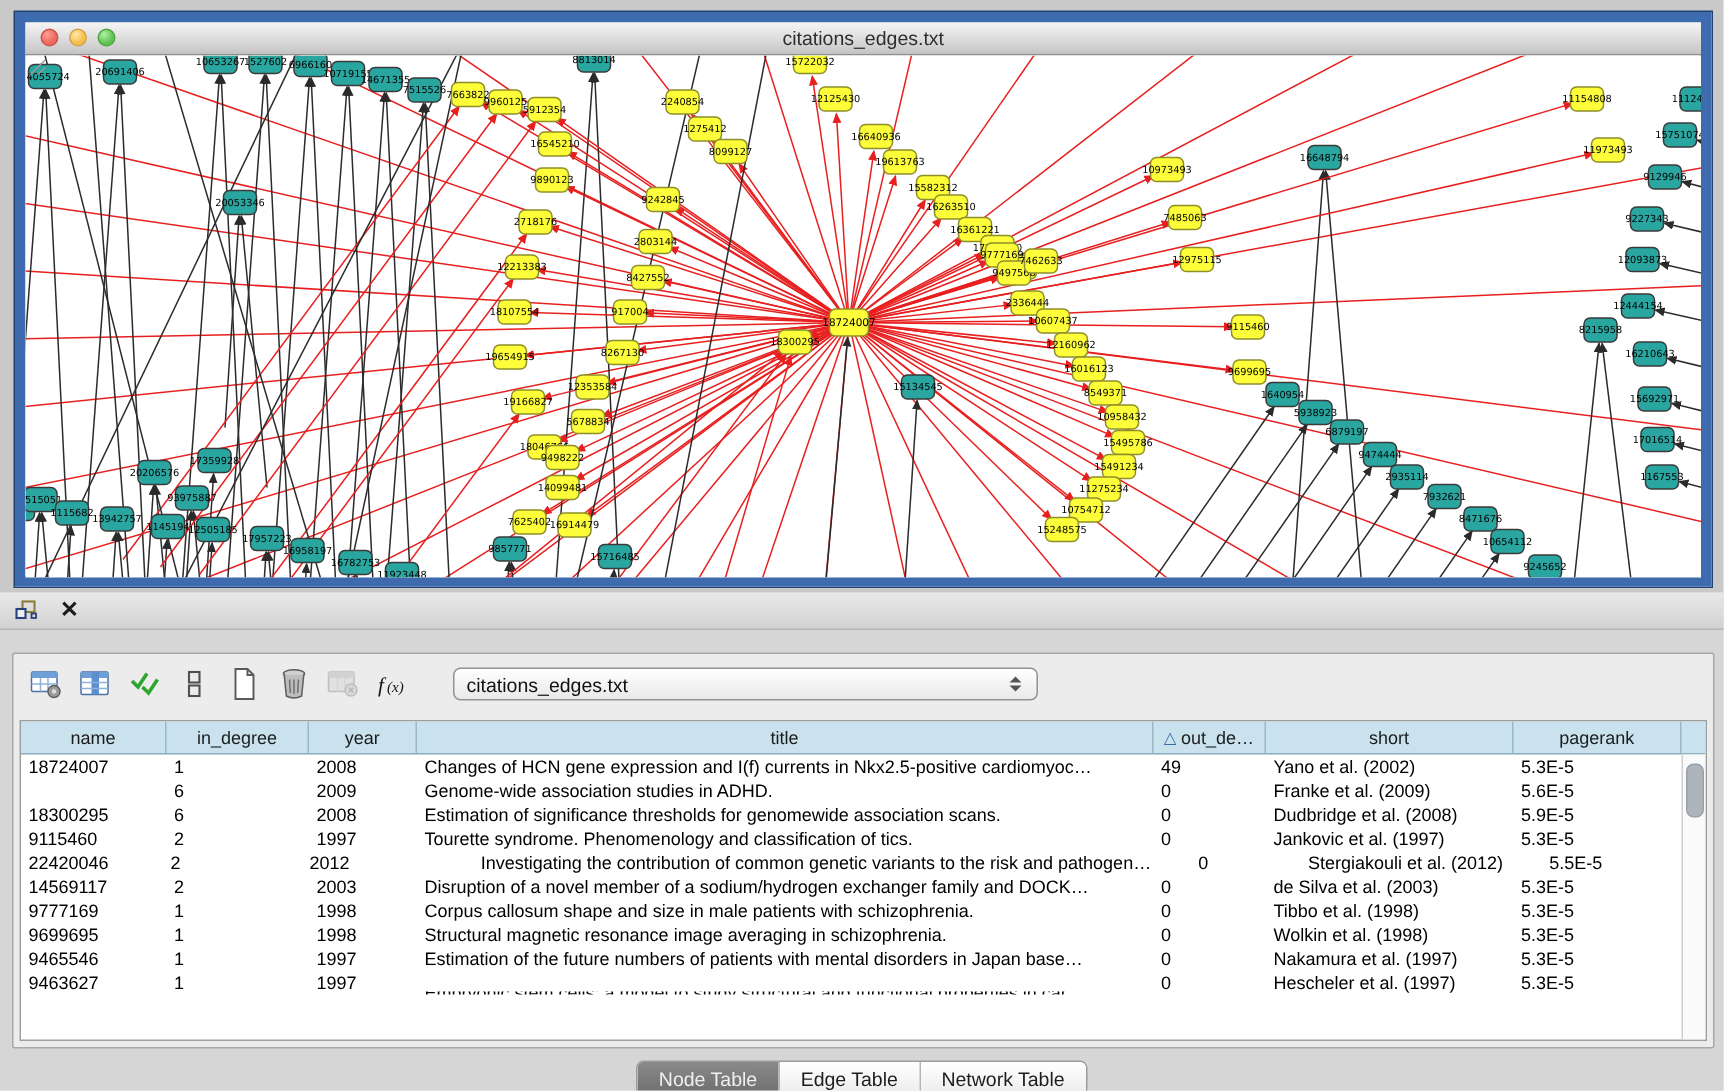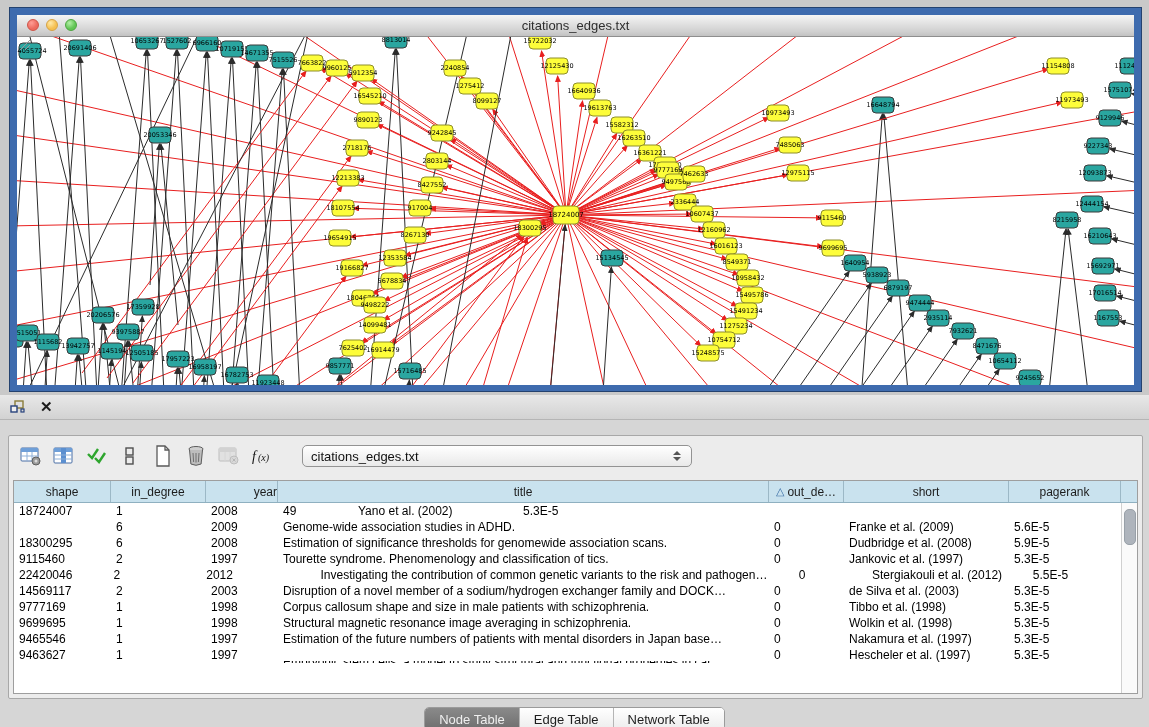--- a/index.html
+++ b/index.html
@@ -787,26 +787,26 @@
     <div class="dropdown" id="ddholder" style="position:absolute;left:279px;top:9px;">
       <span class="dv">citations_edges.txt</span>
       <span class="dd-arrows">
           <i class="up"></i>
           <i class="dn"></i>
         </span>
     </div>
     <div class="tp-table">
       <div class="thead" id="thead">
           <div class="th" style="width: 97px;">
-            <span>shape</span>
+            <span>name</span>
           </div>
           <div class="th" style="width: 95px;">
             <span>in_degree</span>
           </div>
-          <div class="th" style="width: 72px; justify-content: flex-end;">
+          <div class="th" style="width: 72px;">
             <span>year</span>
           </div>
           <div class="th" style="width: 491px;">
             <span>title</span>
           </div>
           <div class="th" style="width: 75px;">
             <span class="sort">△</span>
             <span>out_de…</span>
           </div>
           <div class="th" style="width: 165px; text-align: right;">
@@ -814,20 +814,21 @@
           </div>
           <div class="th" style="width: 112px;">
             <span>pagerank</span>
           </div>
         </div>
       <div id="tbody">
           <div class="trow">
             <div class="td" style="width: 97px;">18724007</div>
             <div class="td" style="width: 95px;">1</div>
             <div class="td" style="width: 72px;">2008</div>
+            <div class="td" style="width: 491px;">Changes of HCN gene expression and I(f) currents in Nkx2.5-positive cardiomyoc…</div>
             <div class="td" style="width: 75px;">49</div>
             <div class="td" style="width: 165px;">Yano et al. (2002)</div>
             <div class="td" style="width: 112px;">5.3E-5</div>
           </div>
           <div class="trow">
             <div class="td" style="width: 97px; margin-top: 28px;">19384554</div>
             <div class="td" style="width: 95px;">6</div>
             <div class="td" style="width: 72px;">2009</div>
             <div class="td" style="width: 491px;">Genome-wide association studies in ADHD.</div>
             <div class="td" style="width: 75px;">0</div>

